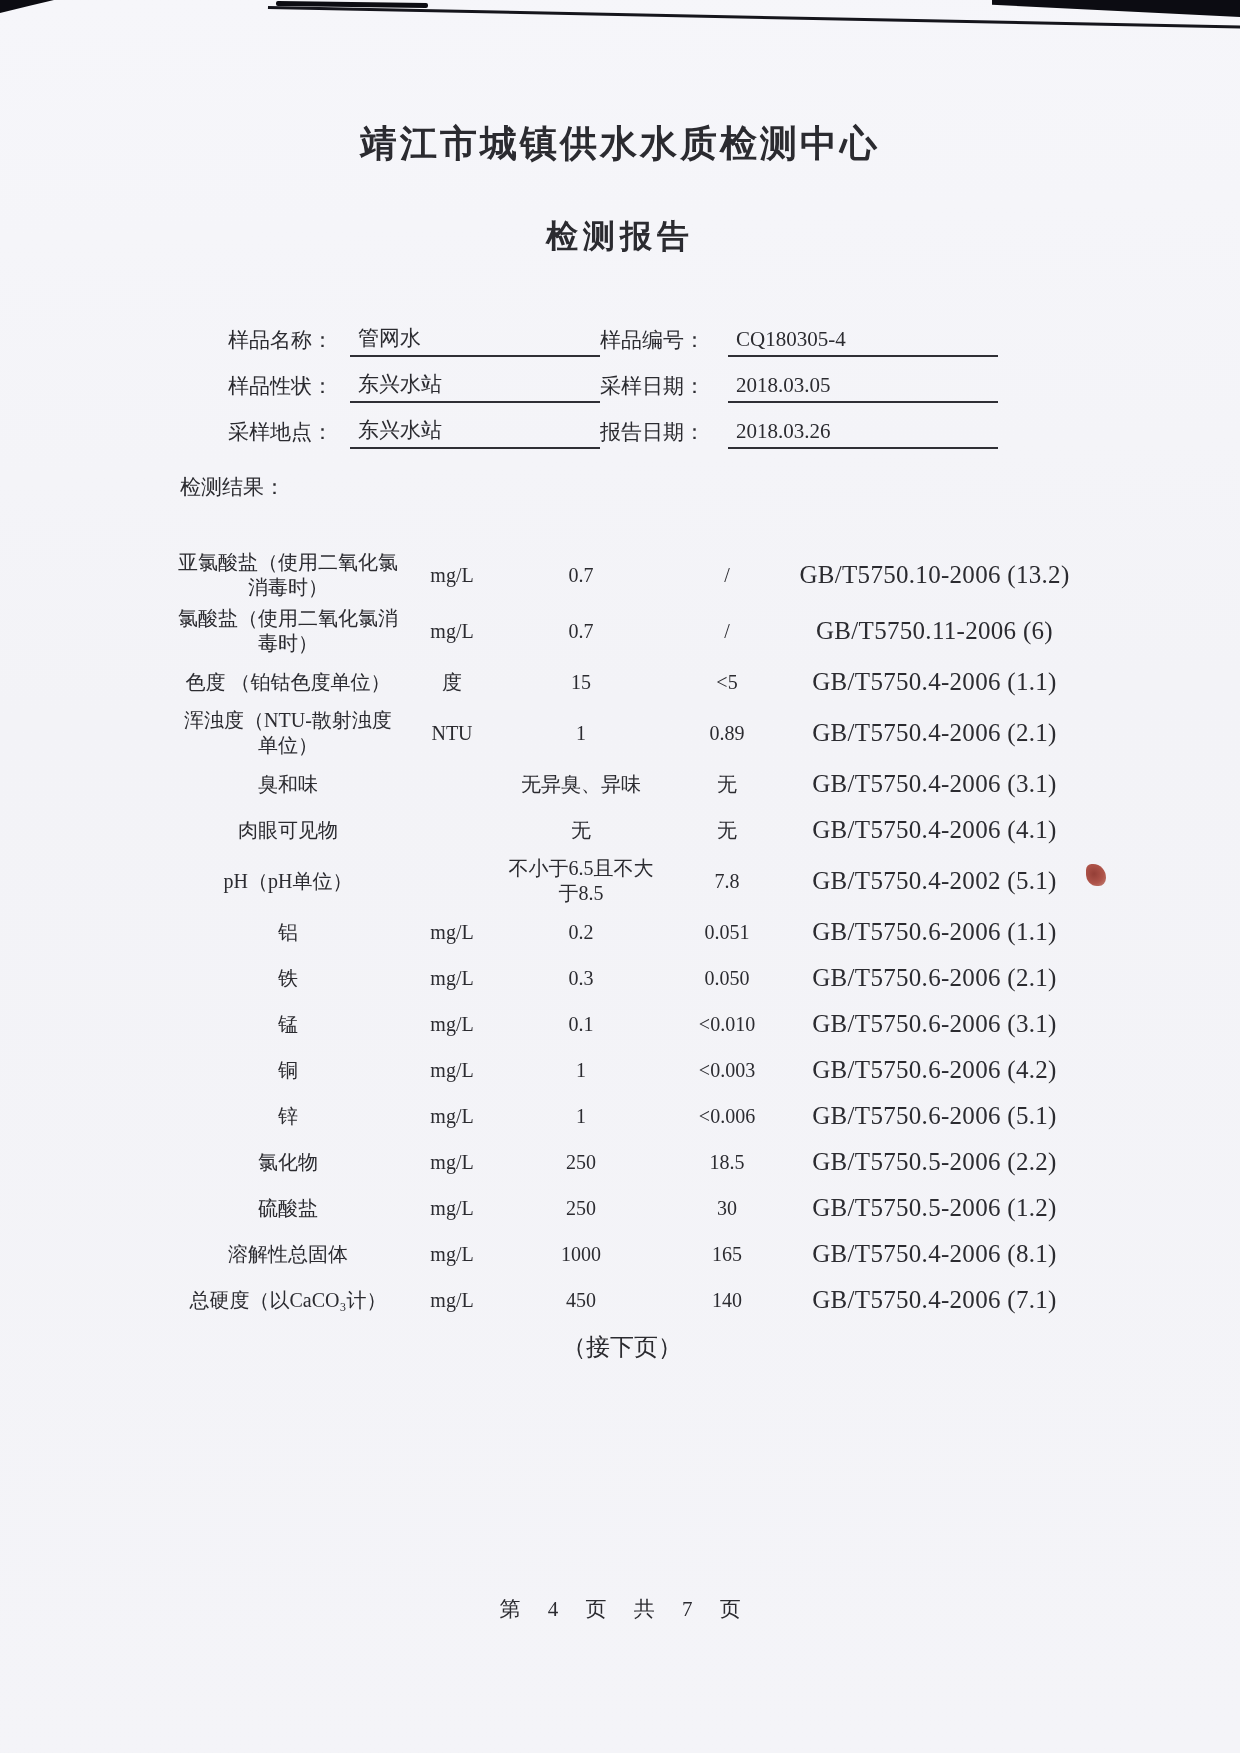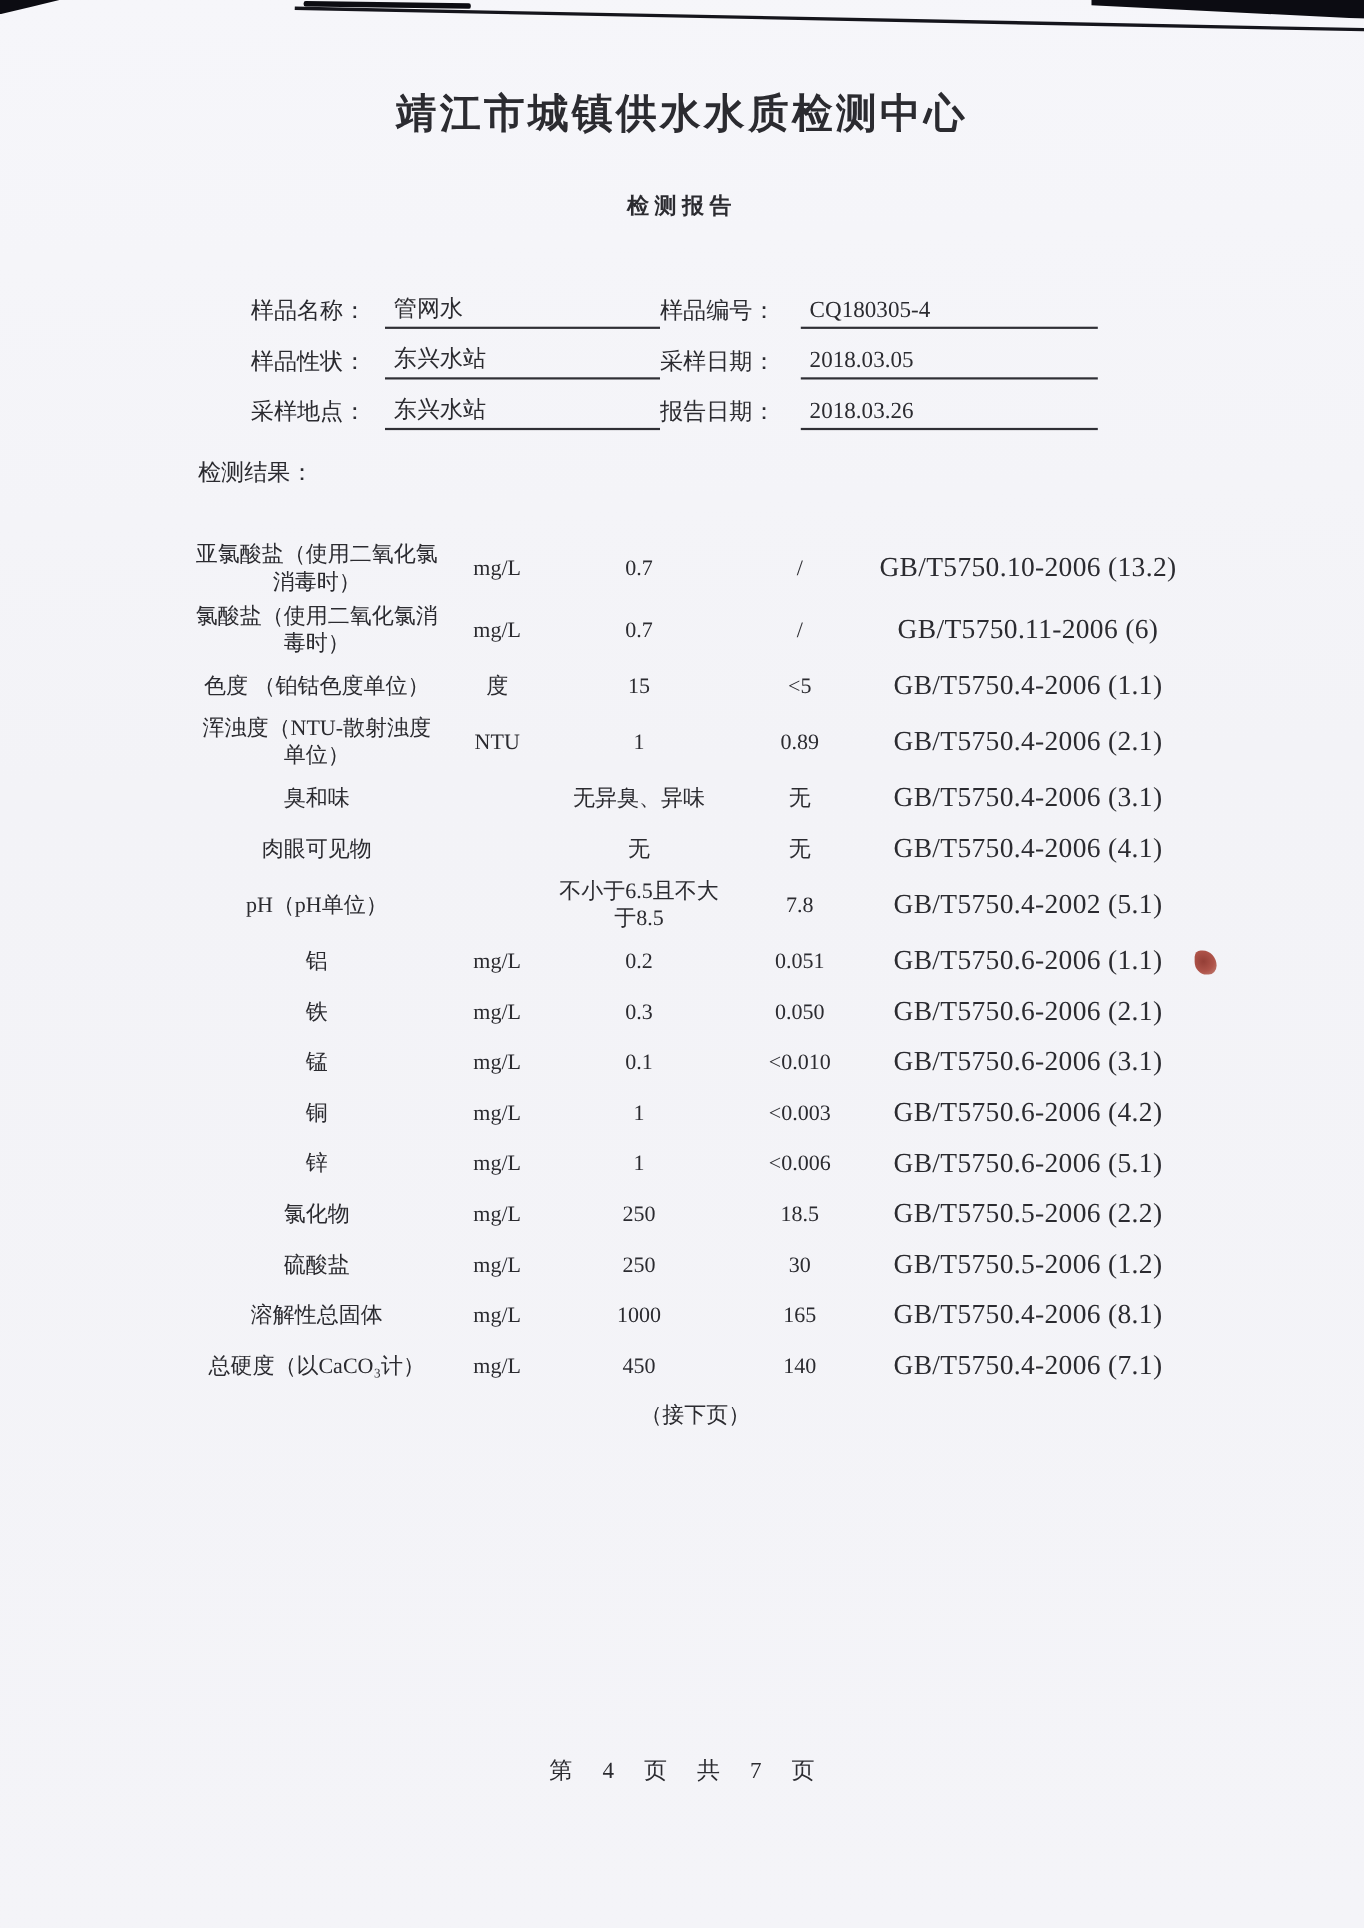--- a/index.html
+++ b/index.html
@@ -12,37 +12,37 @@
     font-family:"Liberation Serif","DejaVu Serif",serif;
     color:#2b2b30;
   }
   
   .edge-line{position:absolute;left:268px;top:6px;width:995px;height:3px;background:#15151c;transform:rotate(1.15deg);transform-origin:left top;}
   .corner-tl{position:absolute;left:0;top:0;width:54px;height:13px;background:#0c0c12;clip-path:polygon(0 0,100% 0,55% 45%,0 100%);}
   .streak-top{position:absolute;left:276px;top:2px;width:152px;height:5px;background:#0c0c12;transform:rotate(0.8deg);border-radius:2px;}
   .corner-tr{position:absolute;right:0;top:0;width:248px;height:17px;background:#0c0c12;clip-path:polygon(0 0,100% 0,100% 100%,0 28%);}
   .red-mark{position:absolute;left:1086px;top:864px;width:20px;height:22px;border-radius:30% 70% 40% 60%;background:radial-gradient(circle at 40% 45%,#8c2f26 0%,#a8453a 55%,#c07a6d 100%);opacity:.92;}
   
-  .title{padding-top:78px;text-align:center;font-size:37px;font-weight:600;letter-spacing:3px;}
-  .subtitle{margin-top:46px;text-align:center;font-size:20px;font-weight:600;letter-spacing:5px;}
+  .title{padding-top:119px;text-align:center;font-size:37px;font-weight:600;letter-spacing:3px;}
+  .subtitle{margin-top:46px;text-align:center;font-size:32px;font-weight:600;letter-spacing:5px;}
   
   .info{margin:52px 0 0 228px;width:812px;}
   .info-row{display:grid;grid-template-columns:122px 250px 128px 270px;align-items:end;height:46px;font-size:21px;}
   .info-label{padding-bottom:3px;white-space:nowrap;}
   .info-value{border-bottom:2px solid #2f2f35;padding:0 4px 3px 8px;white-space:nowrap;}
   
   .results-label{margin:24px 0 0 180px;font-size:21px;}
   .rtable{margin:46px 0 0 172px;width:905px;}
   .hdr,.trow{display:grid;grid-template-columns:232px 96px 162px 130px 285px;align-items:center;text-align:center;}
   .hdr{font-size:21px;min-height:56px;}
   .hdr .std{font-size:16px;line-height:1.35;}
   .trow{min-height:40px;padding:3px 0;font-size:20px;line-height:1.25;}
   .cell-item{padding:0 4px;}
   .cell-method{font-size:25px;letter-spacing:.3px;}
-  .continuation{margin-top:8px;width:988px;text-align:right;padding-right:0;box-sizing:border-box;font-size:20px;}
+  .continuation{margin-top:8px;width:988px;text-align:right;padding-right:0;box-sizing:border-box;font-size:24px;}
   .continuation-inner{display:inline-block;margin-right:306px;}
   
   .footer{position:absolute;top:1595px;left:0;width:100%;text-align:center;font-size:21px;letter-spacing:11px;padding-left:11px;box-sizing:border-box;}
 </style>
 </head>
 <body>
 
 <div class="page">
 
   <div class="edge-line"></div>

